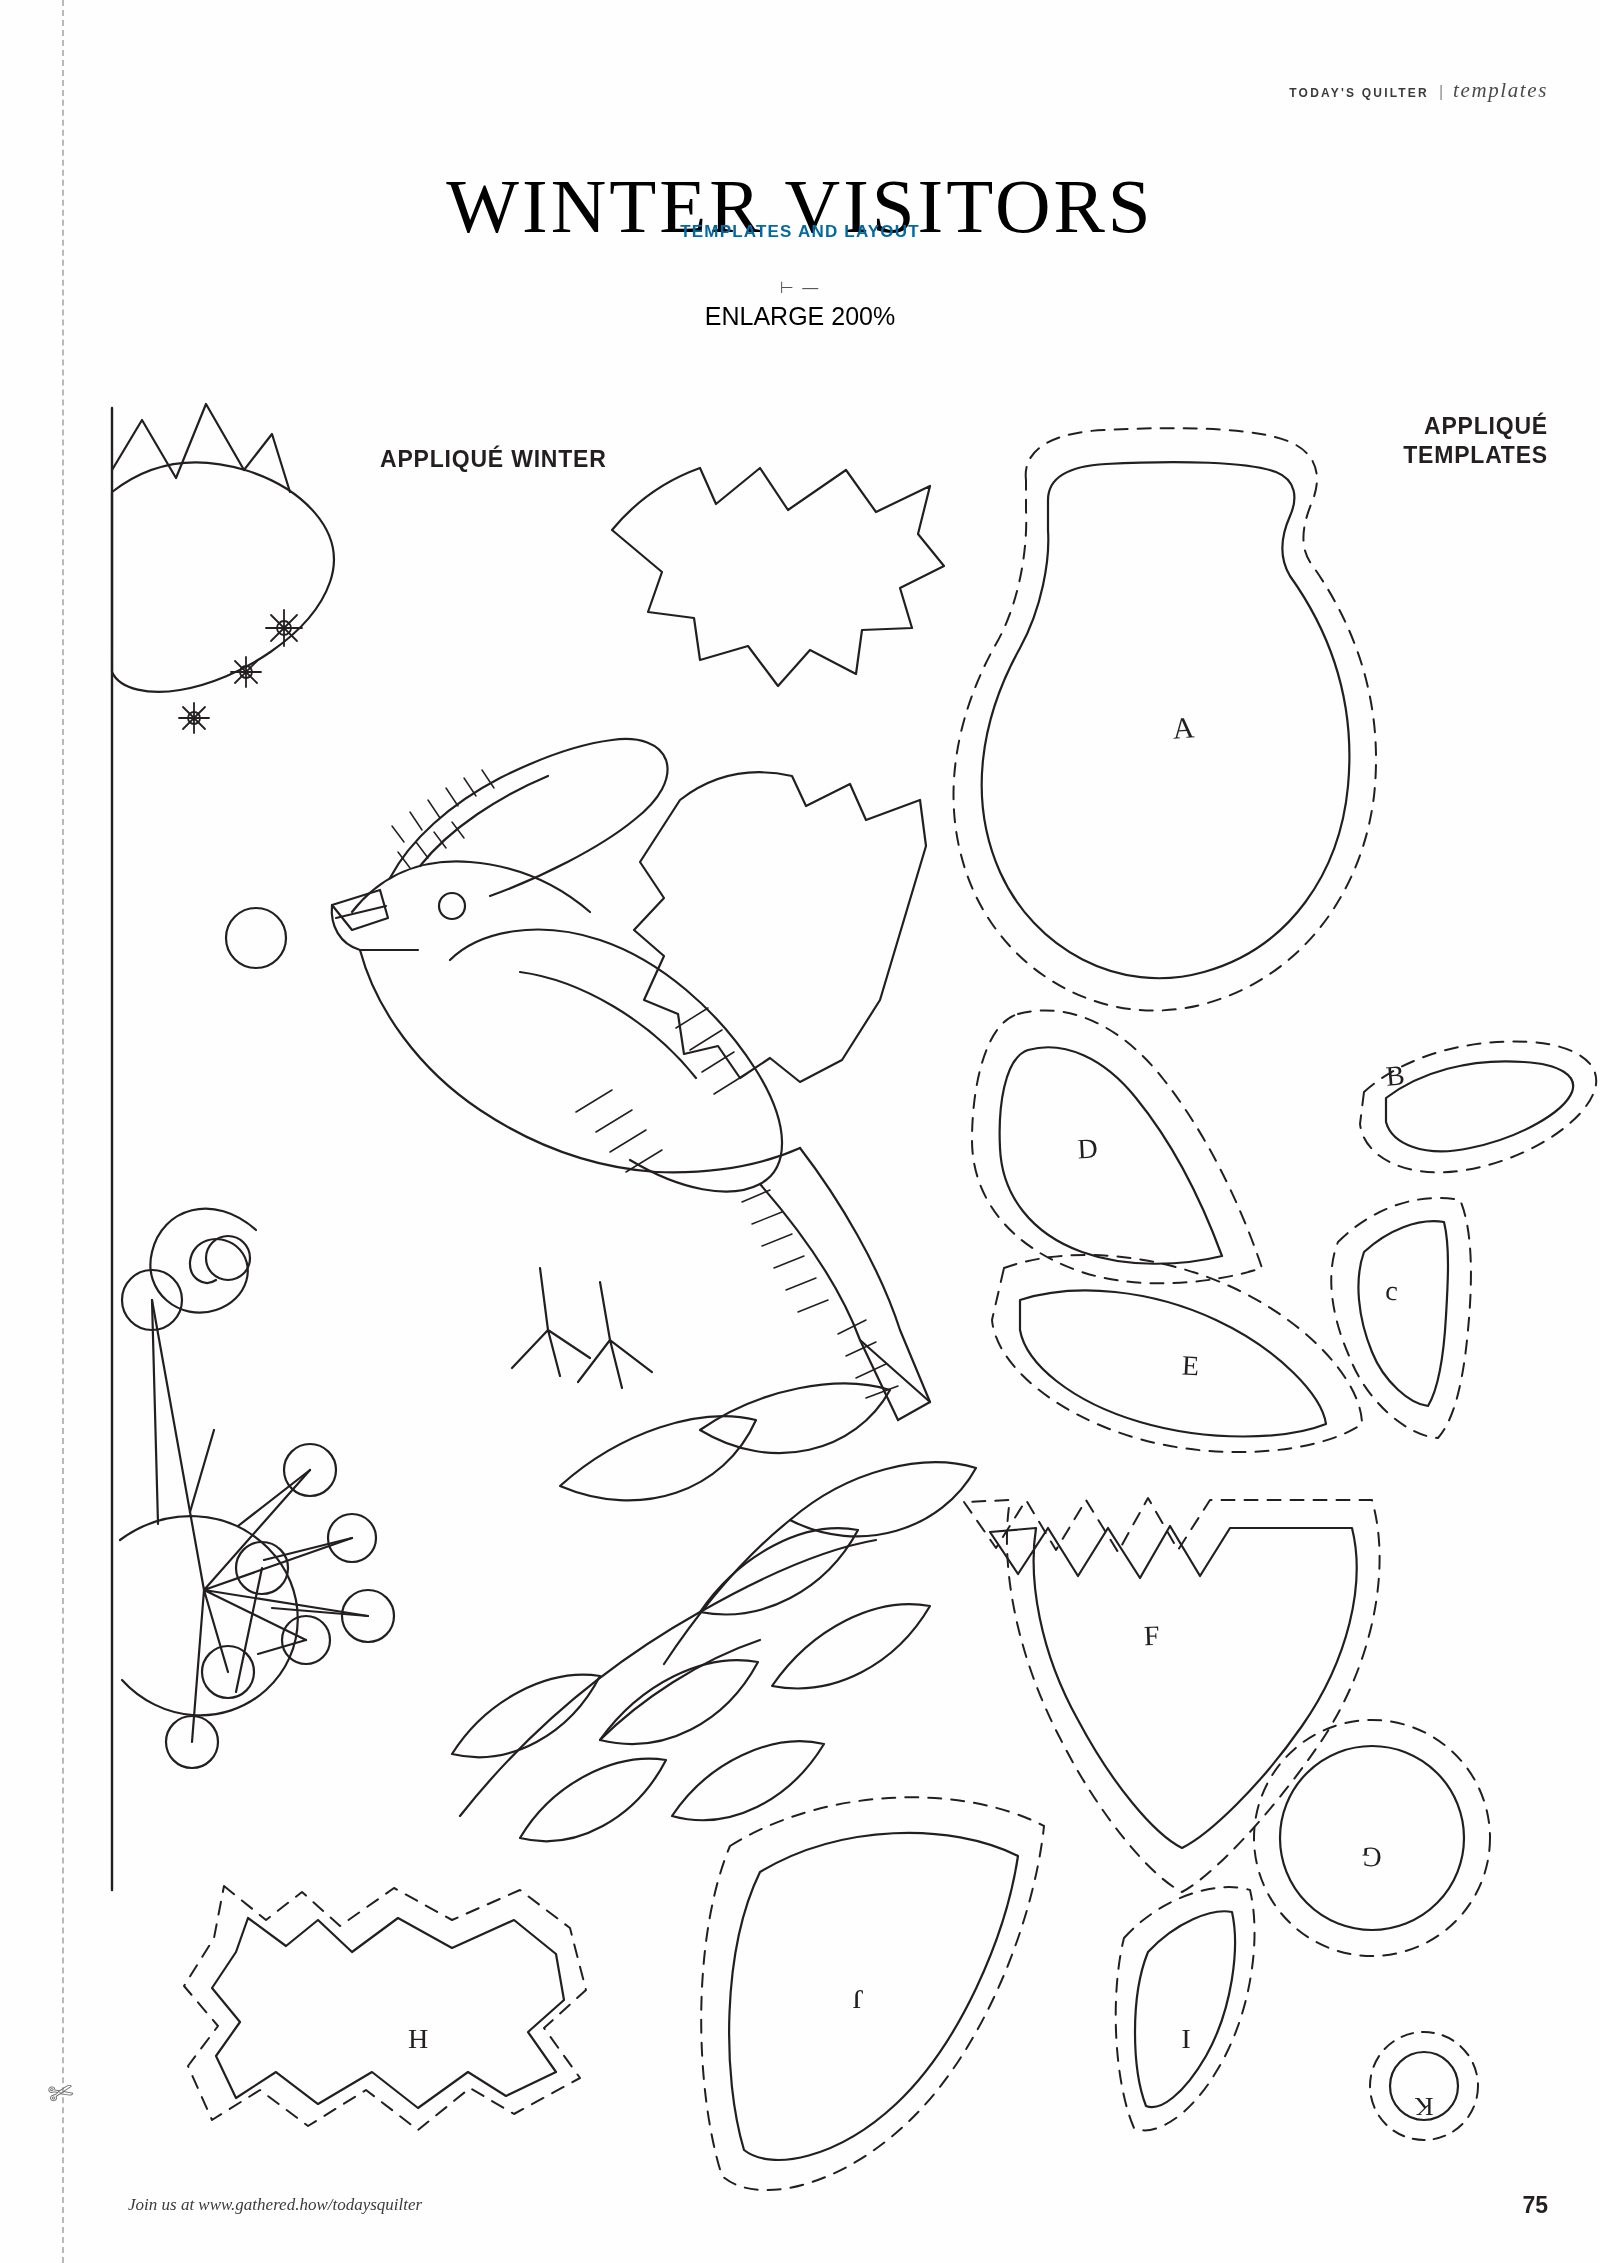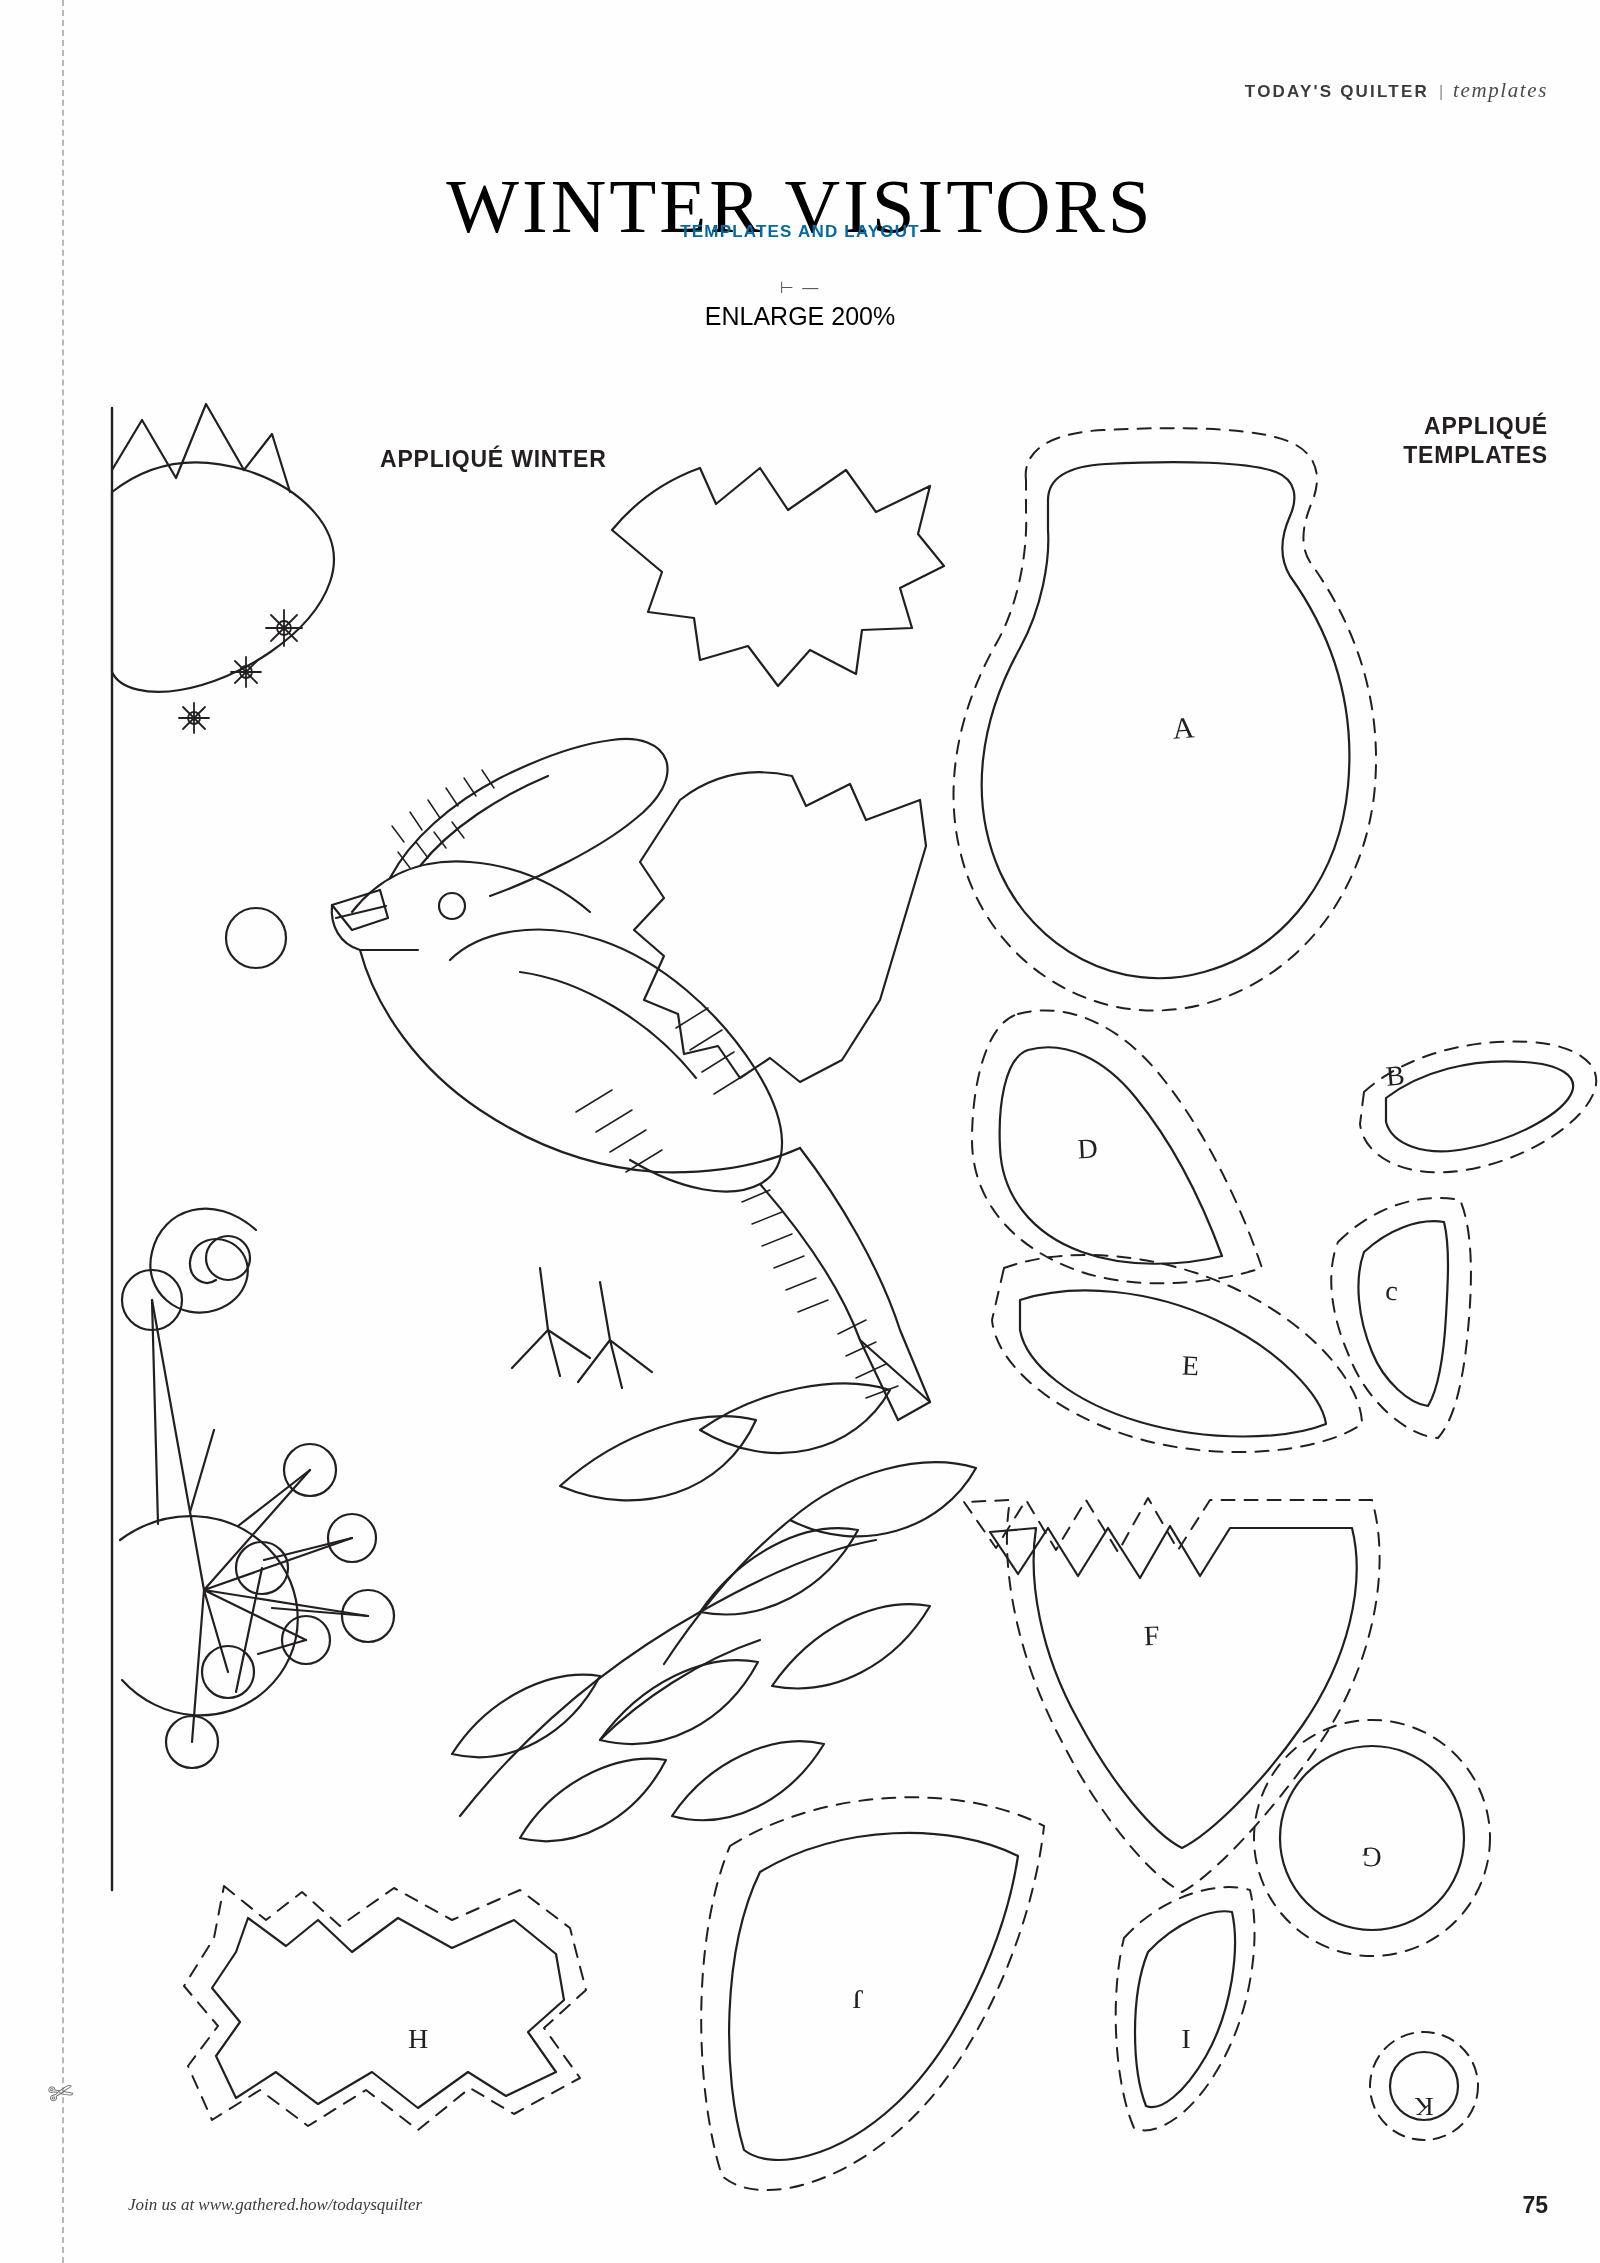--- a/index.html
+++ b/index.html
@@ -44,21 +44,21 @@
     position: absolute;
     right: 52px;
     top: 78px;
     display: flex;
     align-items: baseline;
     gap: 10px;
   }
   .masthead .brand {
     font-family: "Liberation Sans", sans-serif;
     font-weight: bold;
-    font-size: 17px;
+    font-size: 12px;
     letter-spacing: 2.2px;
     color: #3b3b3b;
   }
   .masthead .sep {
     font-size: 16px;
     color: #8a8a8a;
   }
   .masthead .sect {
     font-family: "Liberation Serif", serif;
     font-style: italic;

